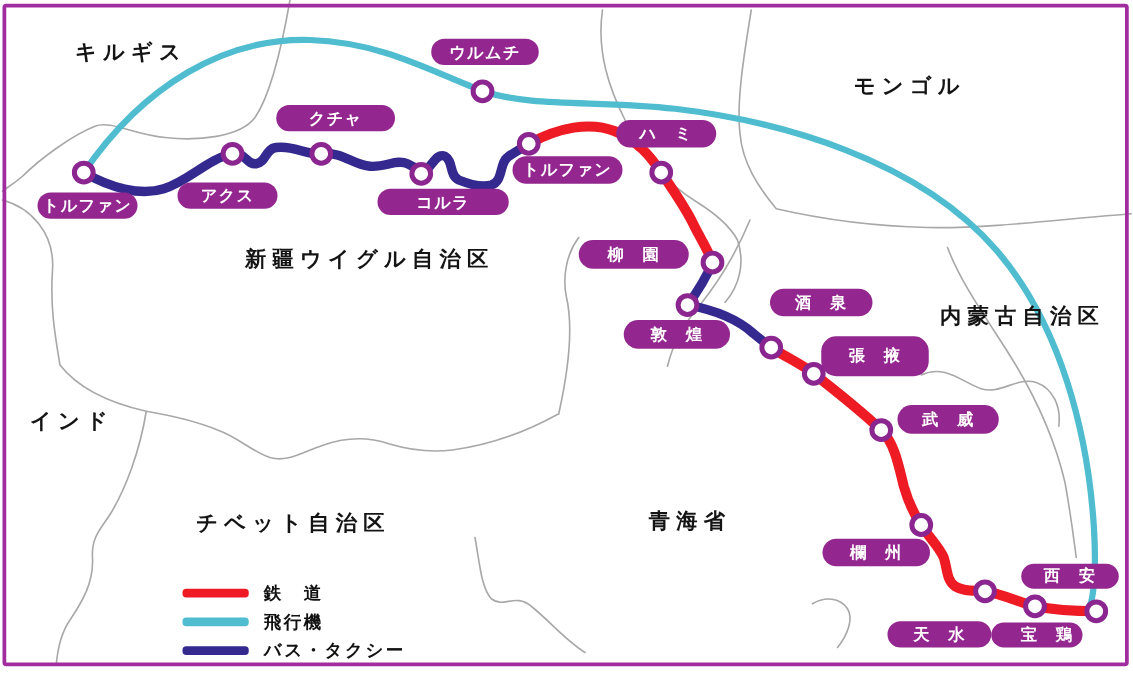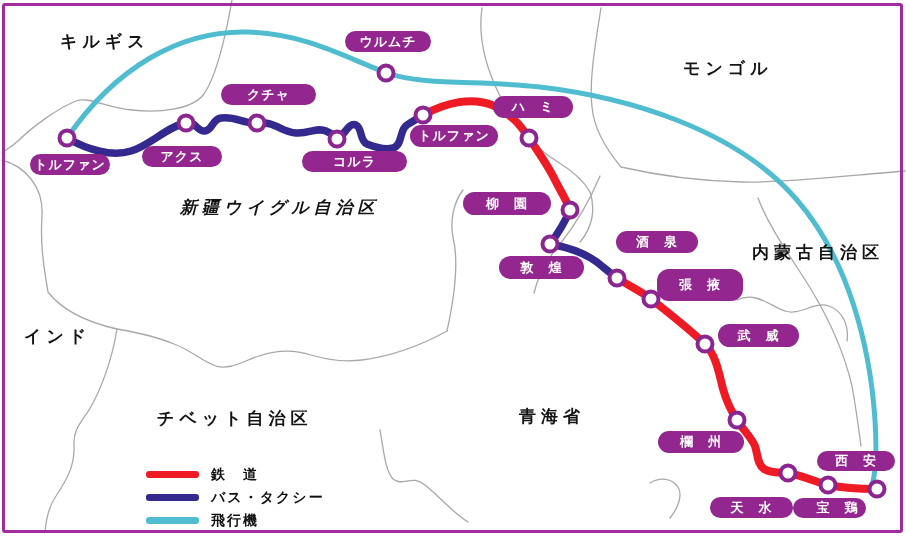--- a/index.html
+++ b/index.html
@@ -86,36 +86,36 @@
       <div class="badge" style="left: 657px; top: 269px; width: 86px; height: 32px;">張　掖</div>
       <div class="badge" style="left: 718px; top: 324px; width: 81px; height: 23px;">武　威</div>
       <div class="badge" style="left: 658px; top: 431px; width: 86px; height: 22px;">欄　州</div>
       <div class="badge" style="left: 710px; top: 485px; width: 83px; height: 21px; margin-top: 12px;">天　水</div>
       <div class="badge" style="left: 793px; top: 498px; width: 57px; height: 20px; padding-left: 16px;">宝　鶏</div>
       <div class="badge" style="left: 817px; top: 451px; width: 78px; height: 20px;">西　安</div>
     </div>
   <div id="regions">
       <div class="region-label" style="left: 40px; top: 30px; margin-left: 20px;">キルギス</div>
       <div class="region-label" style="left: 683px; top: 57px;">モンゴル</div>
-      <div class="region-label" style="left: 180px; top: 196px; font-style: italic;">新疆ウイグル自治区</div>
+      <div class="region-label" style="left: 196px; top: 196px;">新疆ウイグル自治区</div>
       <div class="region-label" style="left: 752px; top: 241px;">内蒙古自治区</div>
       <div class="region-label" style="left: 24px; top: 325px;">インド</div>
       <div class="region-label" style="left: 157px; top: 407px;">チベット自治区</div>
       <div class="region-label" style="left: 519px; top: 405px;">青海省</div>
     </div>
 
   <div id="legend">
       <div class="legend-row">
         <span class="legend-swatch" style="background: rgb(238, 27, 36);"></span>
         <span class="legend-label">鉄　道</span>
       </div>
       <div class="legend-row">
+        <span class="legend-swatch" style="background: rgb(79, 188, 207);"></span>
+        <span class="legend-label">飛行機</span>
+      </div>
+      <div class="legend-row">
         <span class="legend-swatch" style="background: rgb(52, 41, 143);"></span>
         <span class="legend-label">バス・タクシー</span>
-      </div>
-      <div class="legend-row">
-        <span class="legend-swatch" style="background: rgb(79, 188, 207);"></span>
-        <span class="legend-label">飛行機</span>
       </div>
     </div>
 
   <div id="frame"></div>
 </div>
 
 </body></html>

